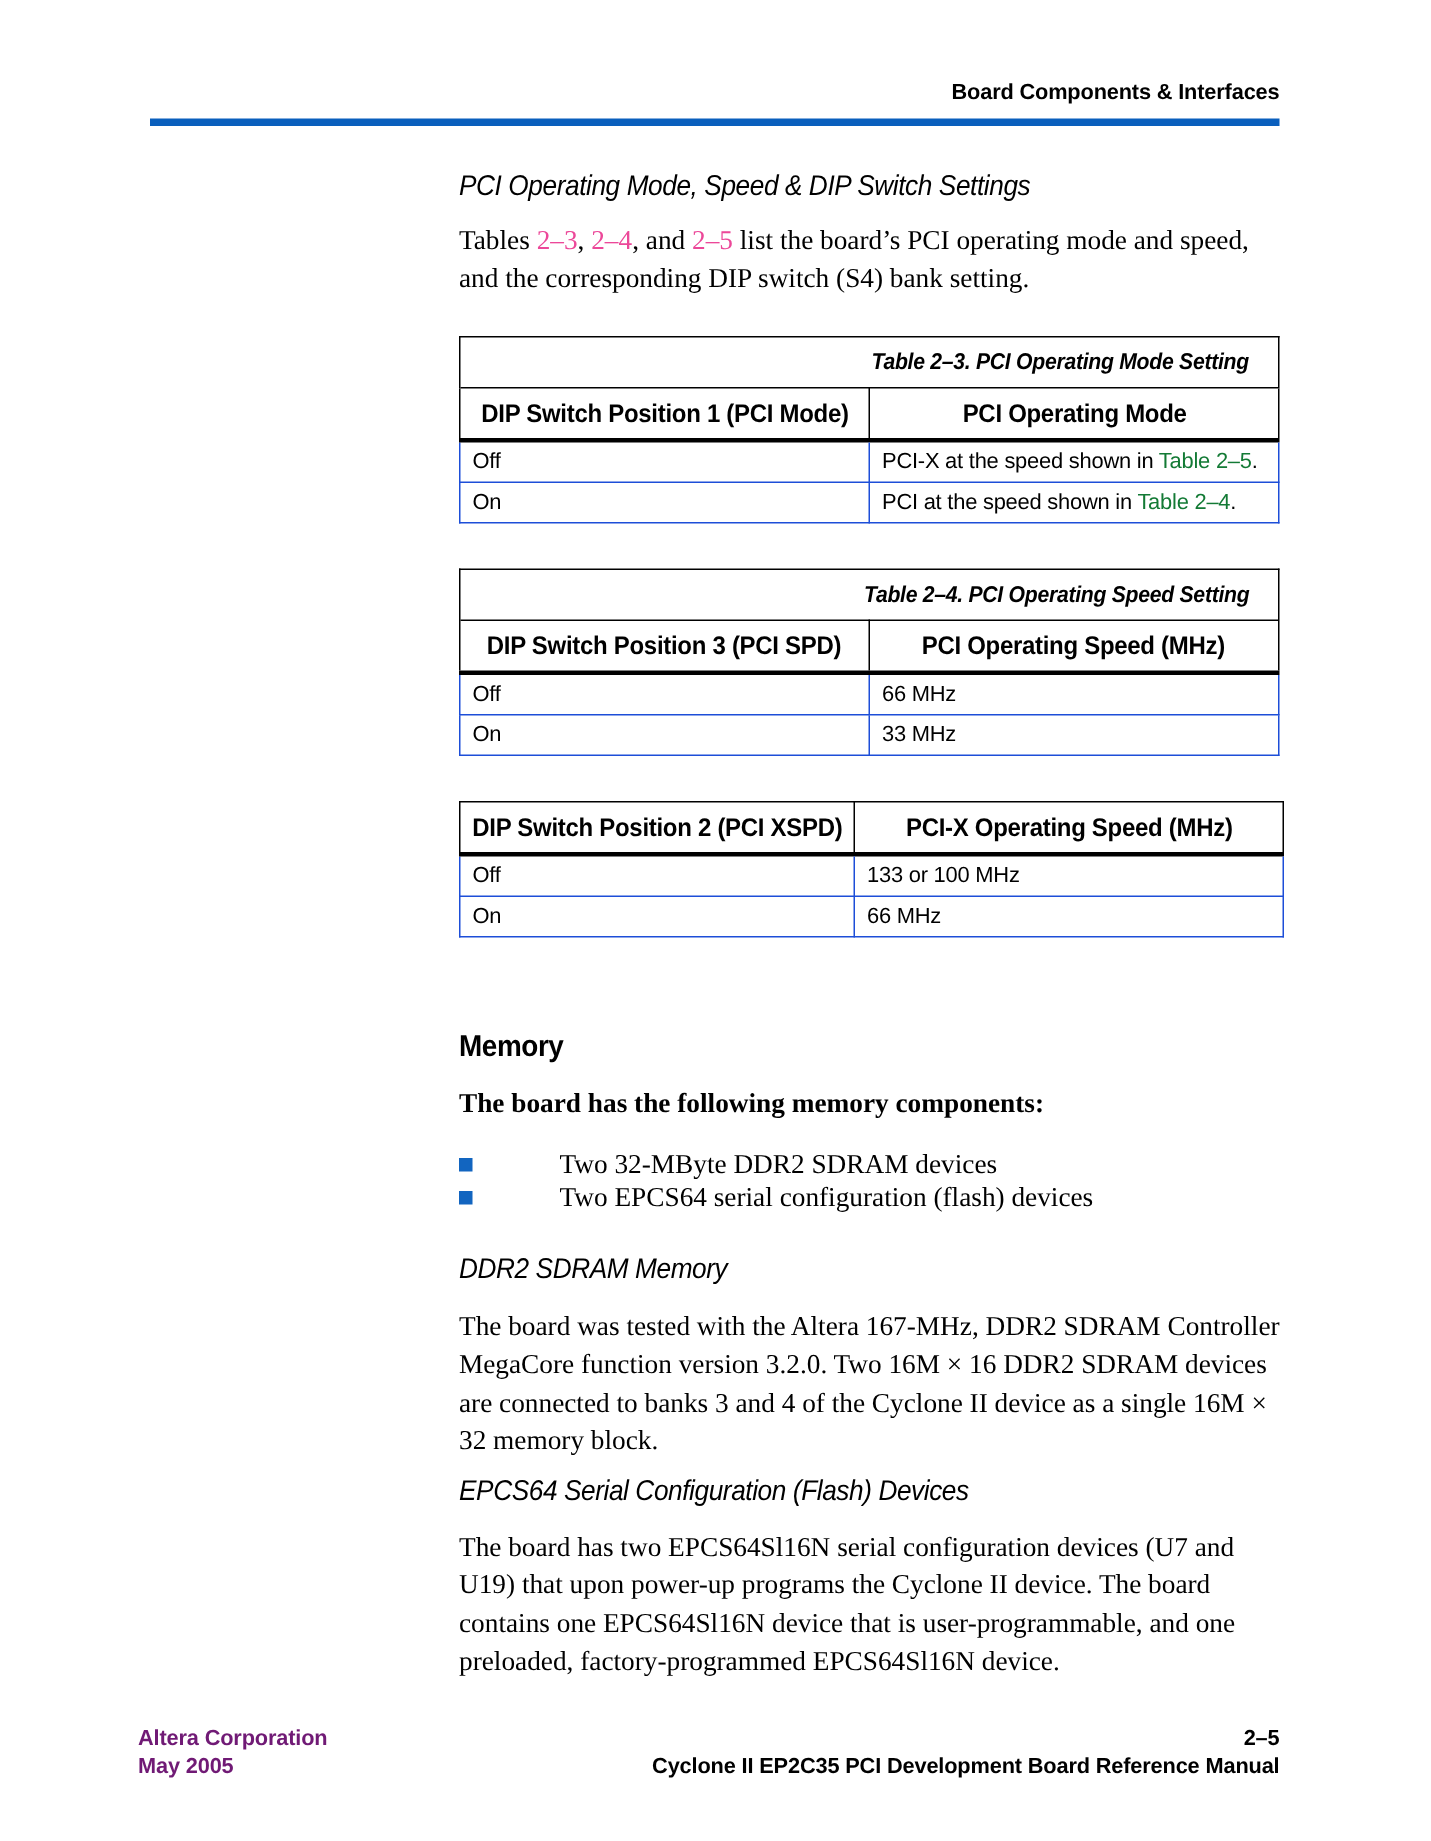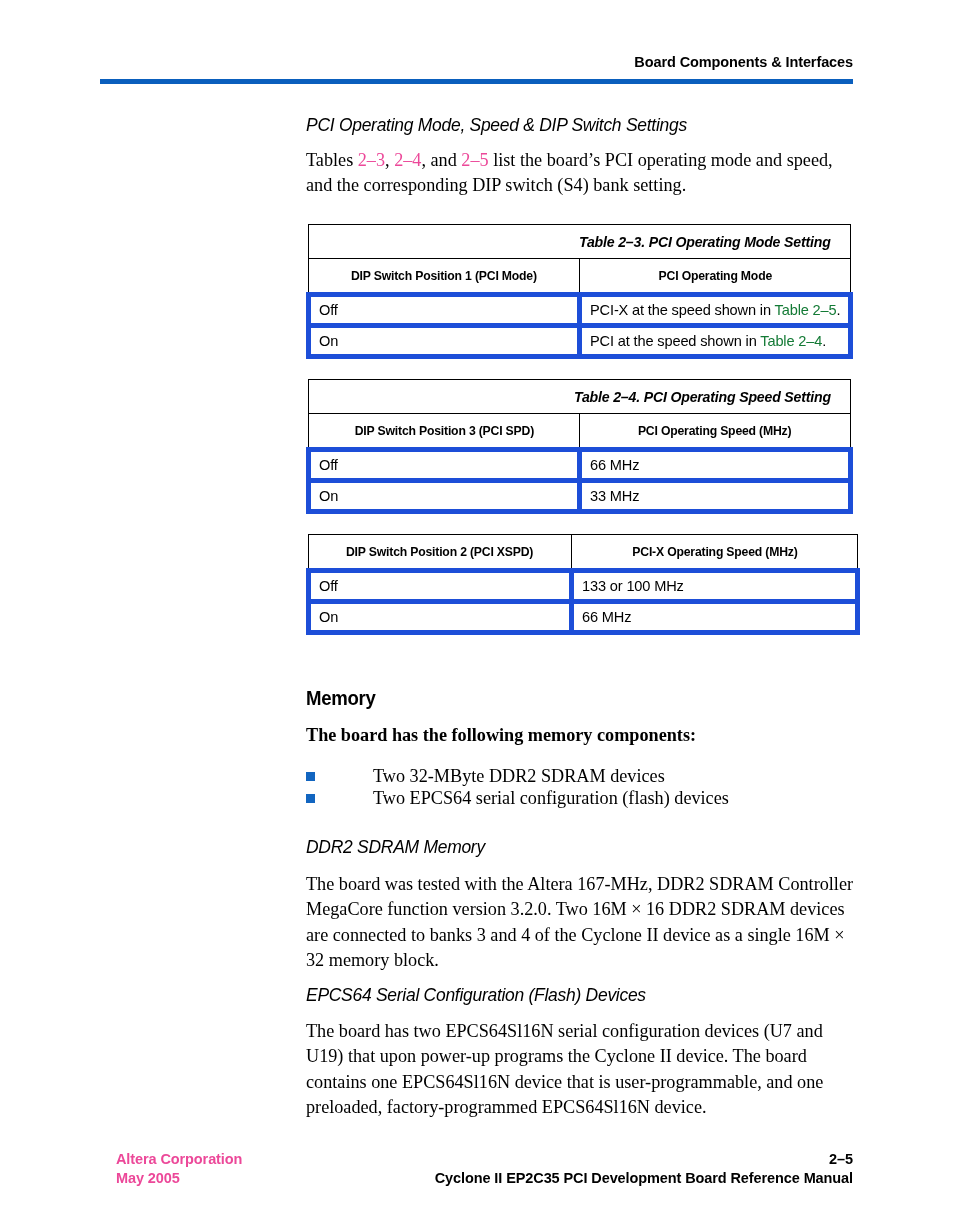--- a/index.html
+++ b/index.html
@@ -143,50 +143,50 @@
     transform-origin: left center;
     white-space: nowrap;
   }
   .tbl .t-head {
     border: 1px solid #000;
     border-bottom: 3px solid #000;
     height: 33px;
     text-align: center;
     font-family: "Liberation Sans", "DejaVu Sans", sans-serif;
     font-weight: bold;
-    font-size: 13px;
+    font-size: 17px;
     letter-spacing: -0.2px;
   }
   .tbl .t-head span {
     display: inline-block;
     transform: scaleX(0.94);
     white-space: nowrap;
   }
   .tbl .t-cell {
-    border: 5px solid #1d4ed8;
+    border: 1px solid #1d4ed8;
     height: 26px;
     padding-left: 8px;
     font-family: "Liberation Sans", "DejaVu Sans", sans-serif;
     font-size: 14.6px;
     letter-spacing: -0.15px;
     white-space: nowrap;
   }
   .tbl .t-cell .xref { color: #137a35; }
   .col-a { width: 262px; }
   .col-b { width: 285px; }
 
   
   .footer-left {
     position: absolute;
-    left: 116px;
+    left: 92px;
     font-family: "Liberation Sans", "DejaVu Sans", sans-serif;
     font-weight: bold;
     font-size: 14.5px;
     letter-spacing: -0.1px;
-    color: #ec4899;
+    color: #701a75;
   }
   .footer-right {
     position: absolute;
     left: 306px;
     width: 547px;
     text-align: right;
     font-family: "Liberation Sans", "DejaVu Sans", sans-serif;
     font-weight: bold;
     font-size: 14.5px;
     letter-spacing: -0.1px;

